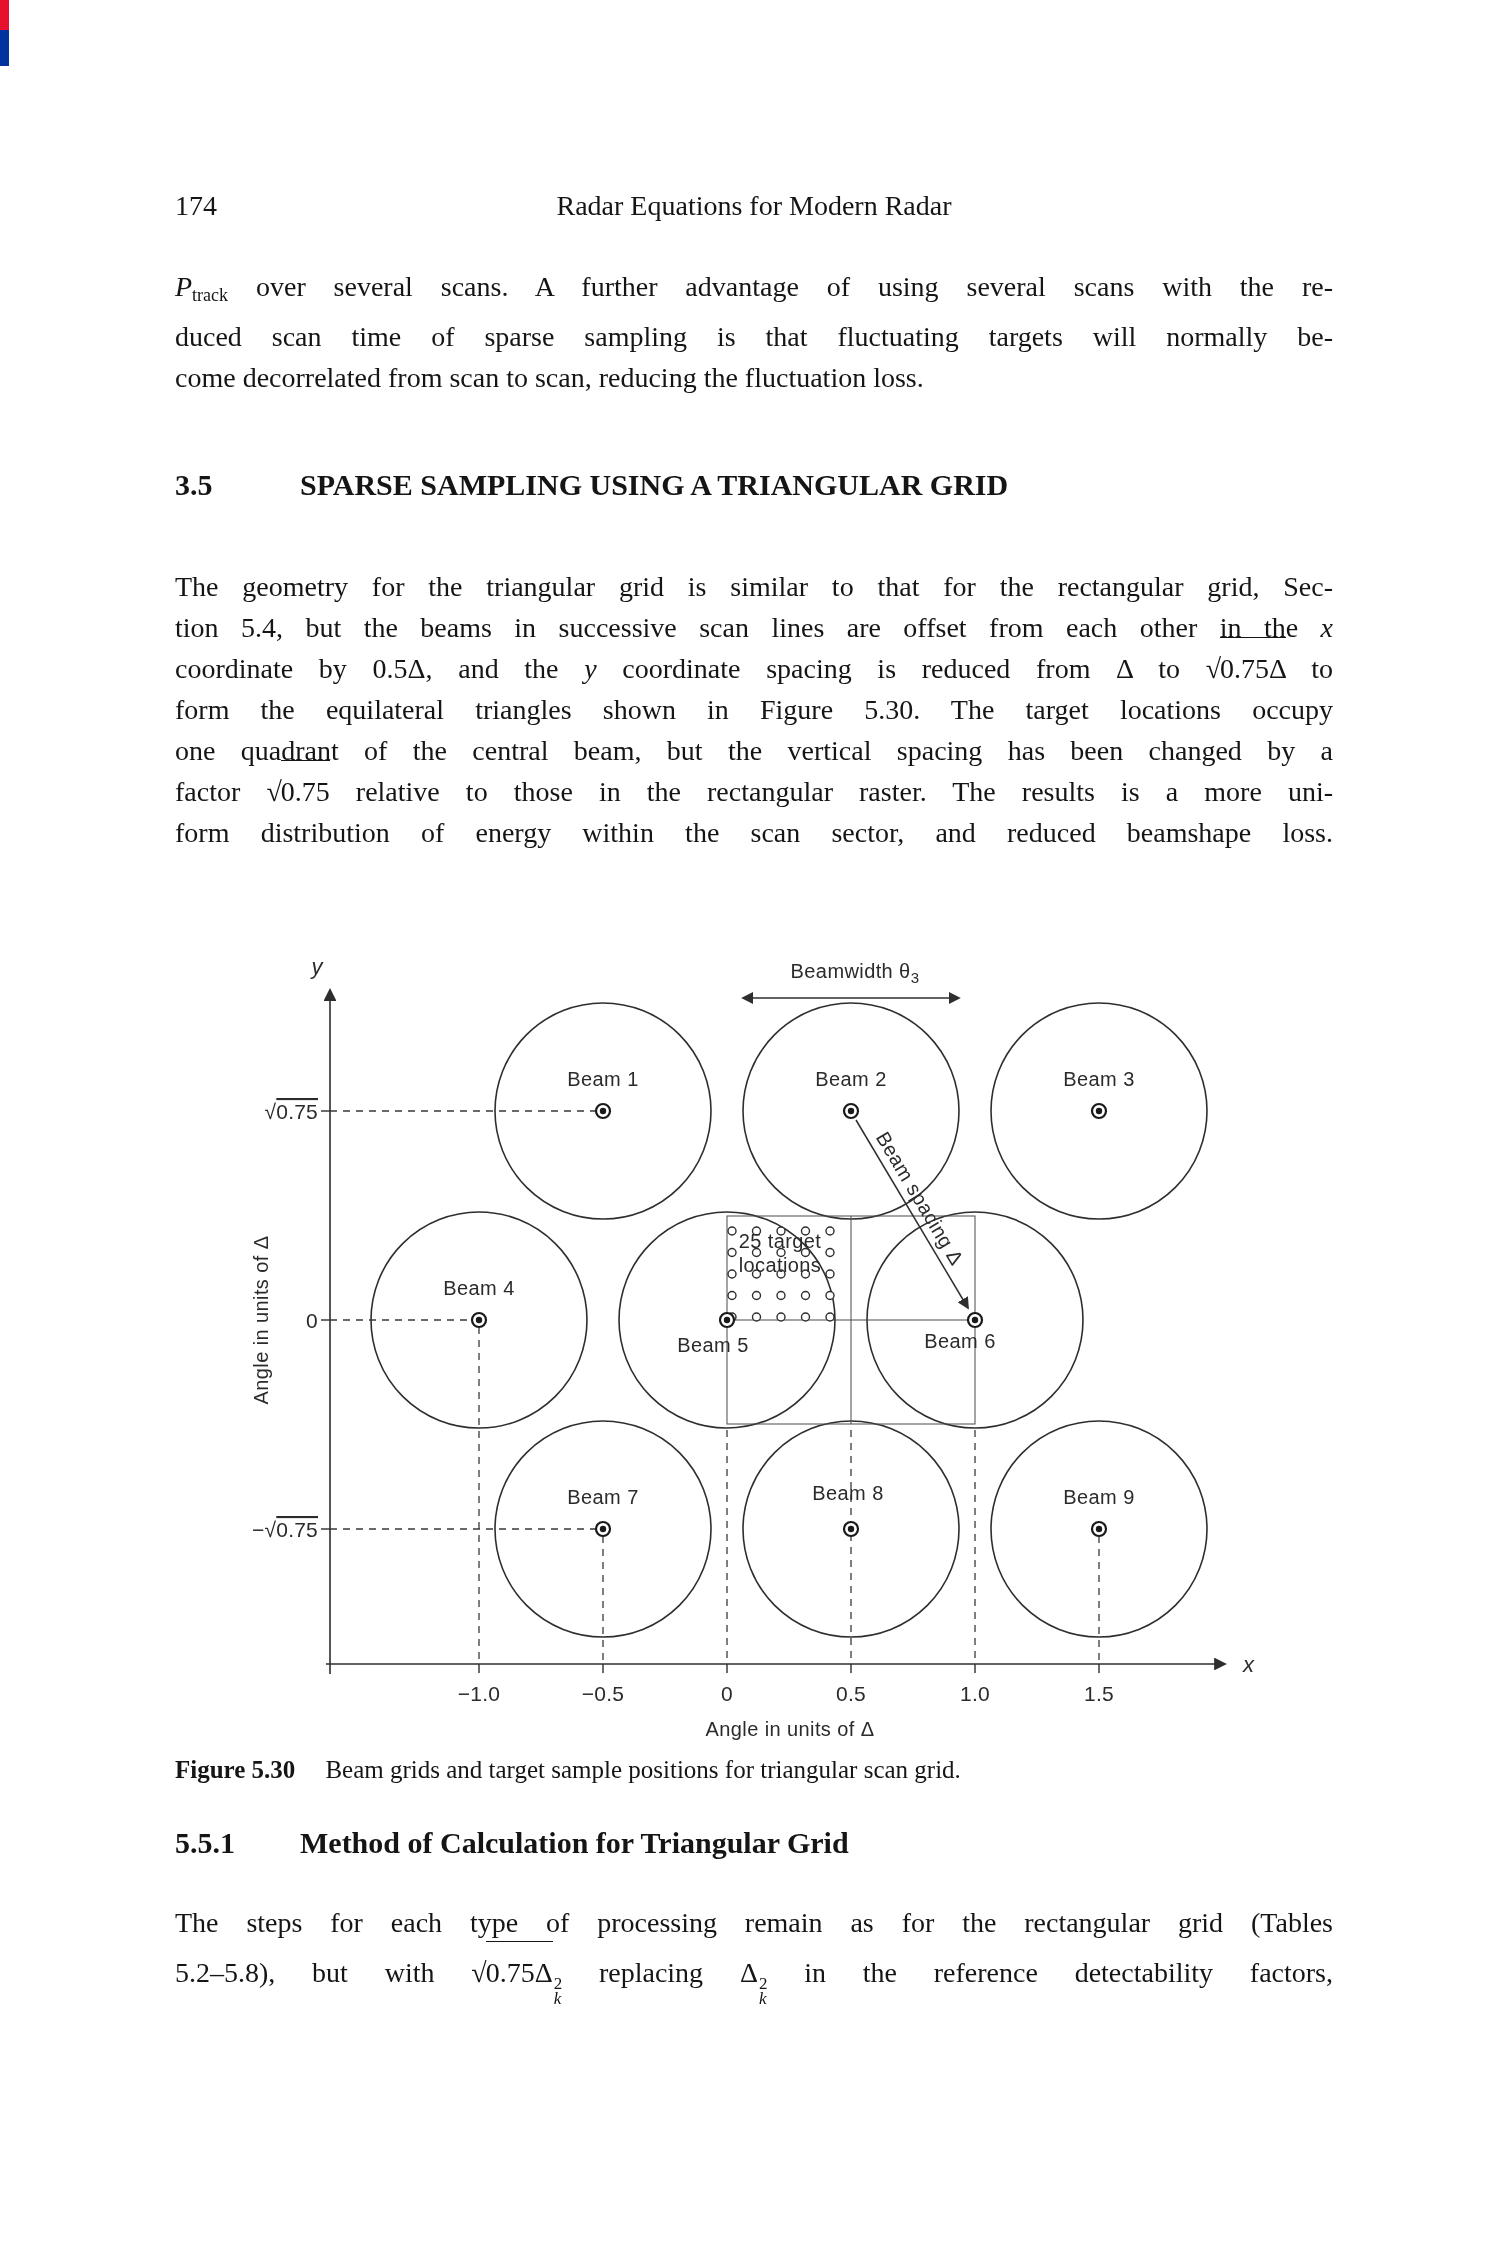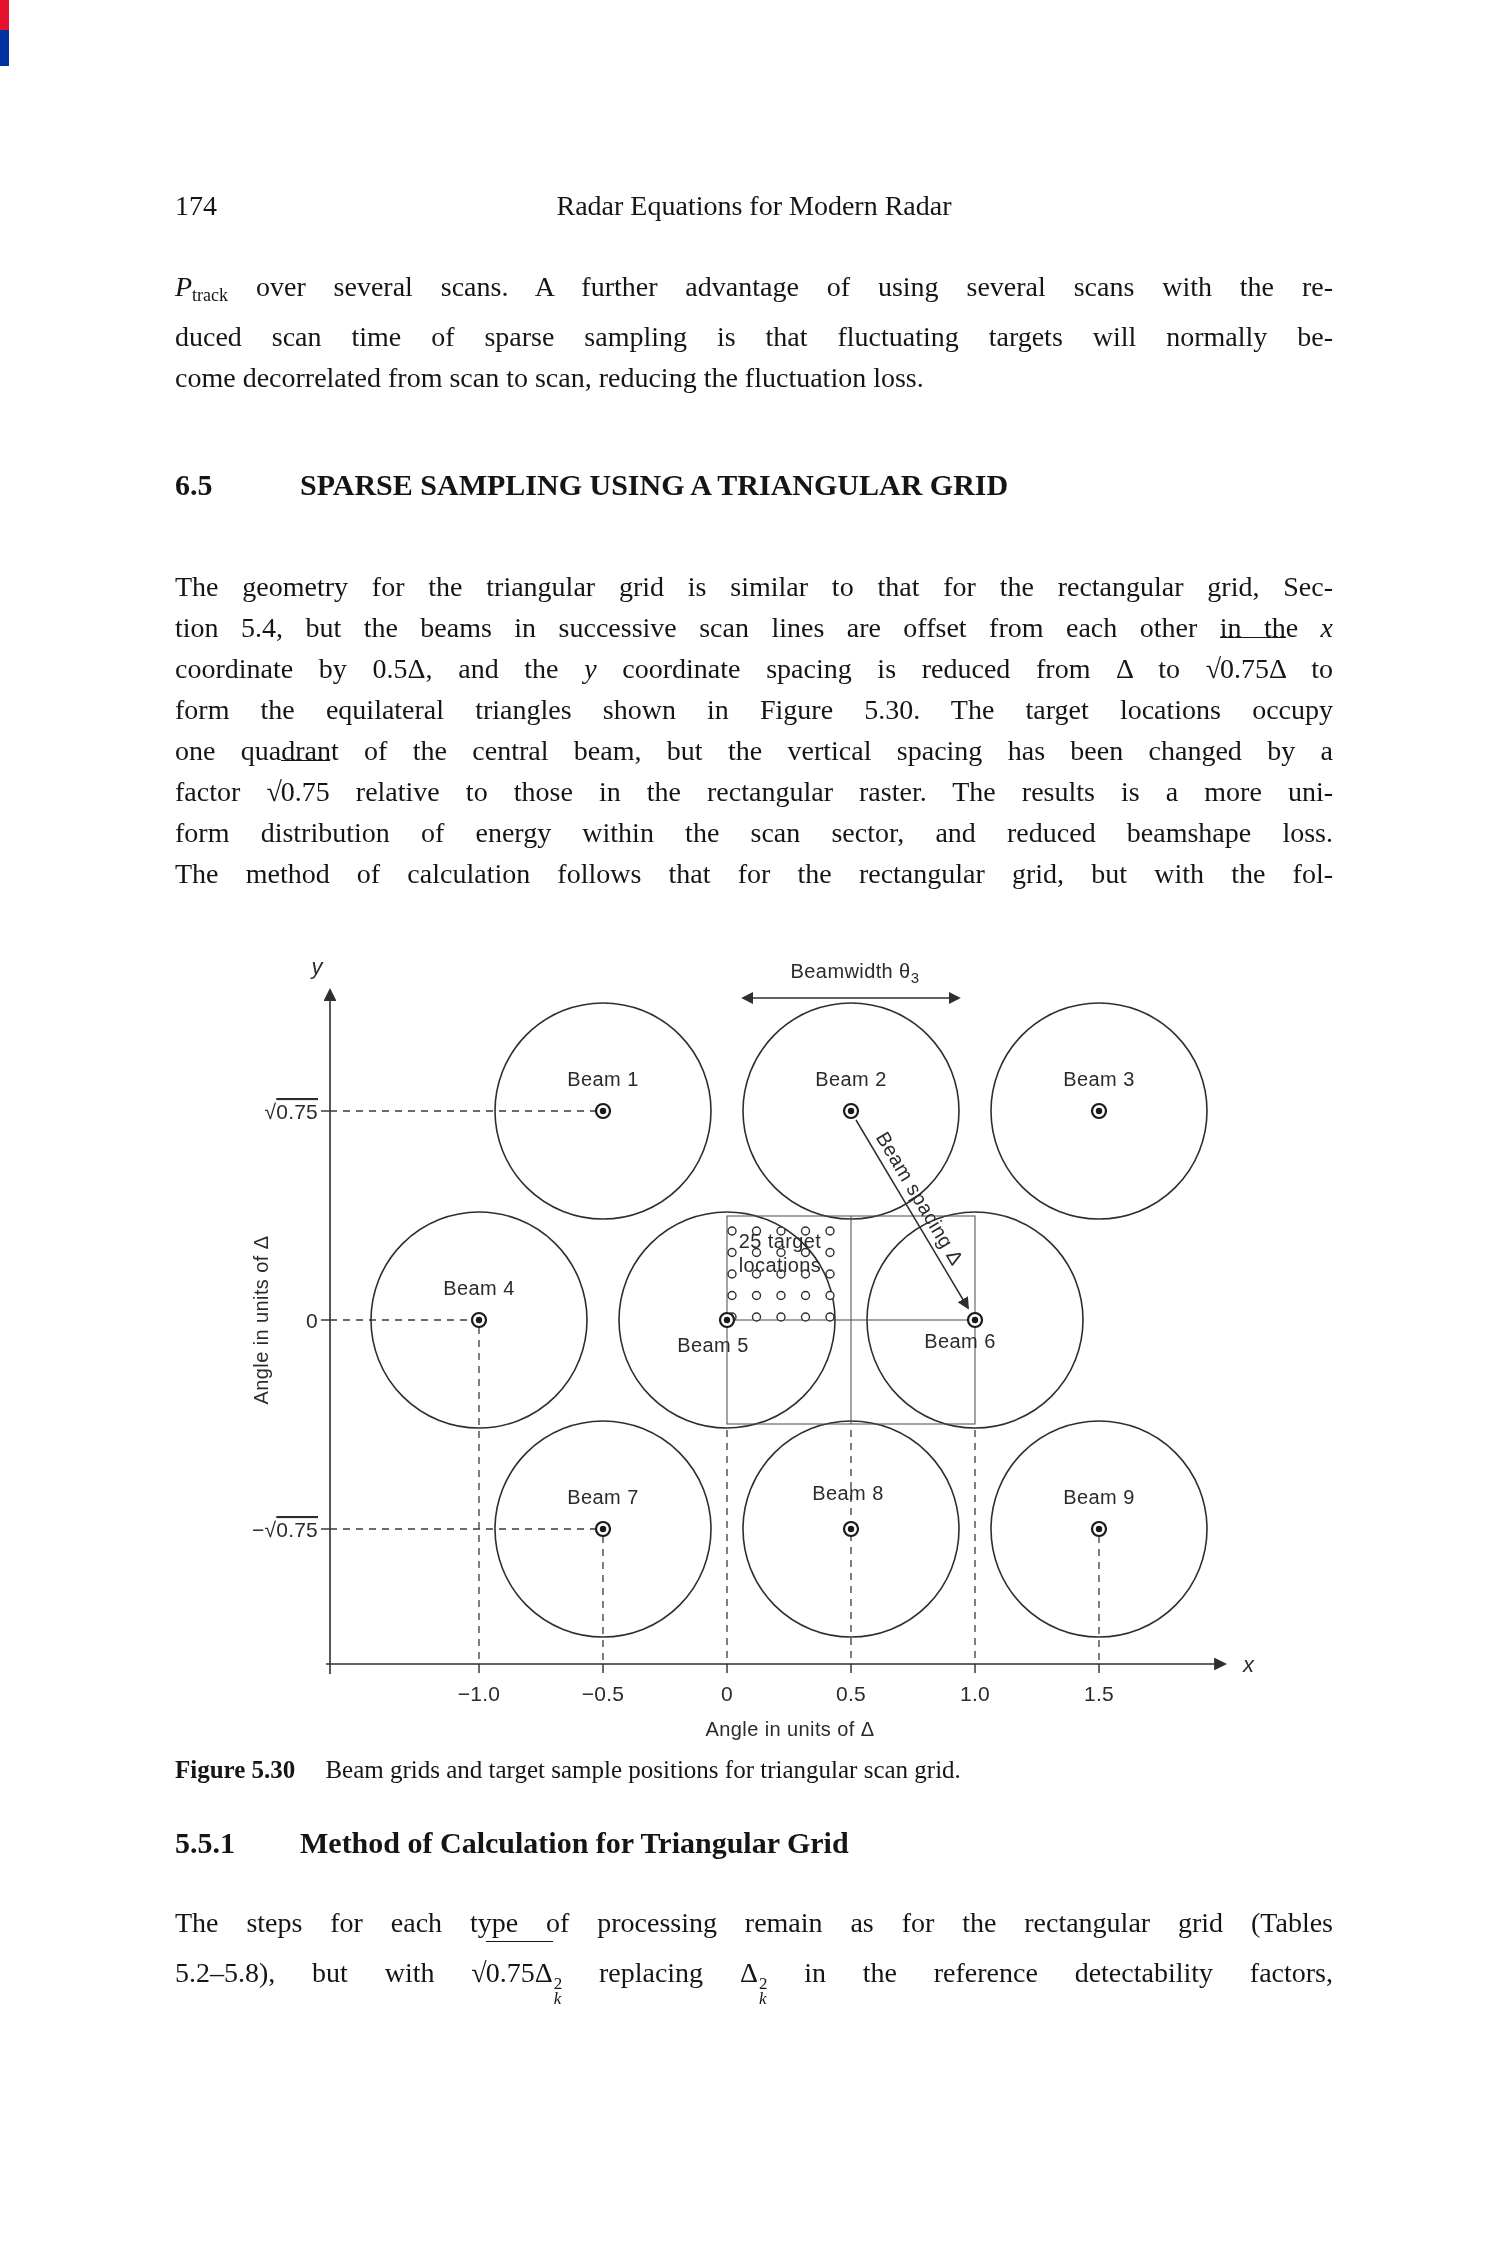--- a/index.html
+++ b/index.html
@@ -75,33 +75,32 @@
   <span class="ptitle">Radar Equations for Modern Radar</span>
 </div>
 
 <div class="block para p1">
     <div class="line"><span class="it">P</span><span class="sb">track</span><span> over several scans. A further advantage of using several scans with the re-</span></div>
     <div class="line"><span>duced scan time of sparse sampling is that fluctuating targets will normally be-</span></div>
     <div class="line last"><span>come decorrelated from scan to scan, reducing the fluctuation loss.</span></div>
   </div>
 
 <div class="hdg h55">
-  <span class="h-num">6.5</span>
+  <span class="h-num">3.5</span>
   <span>SPARSE SAMPLING USING A TRIANGULAR GRID</span>
 </div>
 
 <div class="block para p2">
     <div class="line"><span>The geometry for the triangular grid is similar to that for the rectangular grid, Sec-</span></div>
     <div class="line"><span>tion 5.4, but the beams in successive scan lines are offset from each other in the </span><span class="it">x</span></div>
     <div class="line"><span>coordinate by 0.5Δ, and the </span><span class="it">y</span><span> coordinate spacing is reduced from Δ to </span><span class="sqrt"><span class="rad">√</span><span class="ovl">0.75Δ</span></span><span> to</span></div>
     <div class="line"><span>form the equilateral triangles shown in Figure 5.30. The target locations occupy</span></div>
     <div class="line"><span>one quadrant of the central beam, but the vertical spacing has been changed by a</span></div>
     <div class="line"><span>factor </span><span class="sqrt"><span class="rad">√</span><span class="ovl">0.75</span></span><span> relative to those in the rectangular raster. The results is a more uni-</span></div>
     <div class="line"><span>form distribution of energy within the scan sector, and reduced beamshape loss.</span></div>
-    <div class="line"><span>The method of calculation follows that for the rectangular grid, but with the fol-</span></div>
   </div>
 
 <div class="figwrap">
 <svg viewBox="0 0 1170 805" width="1170" height="805">
   <defs>
     <marker id="ah" viewBox="0 0 10 10" refX="8.5" refY="5" markerWidth="8" markerHeight="8" orient="auto-start-reverse">
       <path d="M0,0 L10,5 L0,10 z" fill="#2e2e2e"></path>
     </marker>
   </defs>
 

